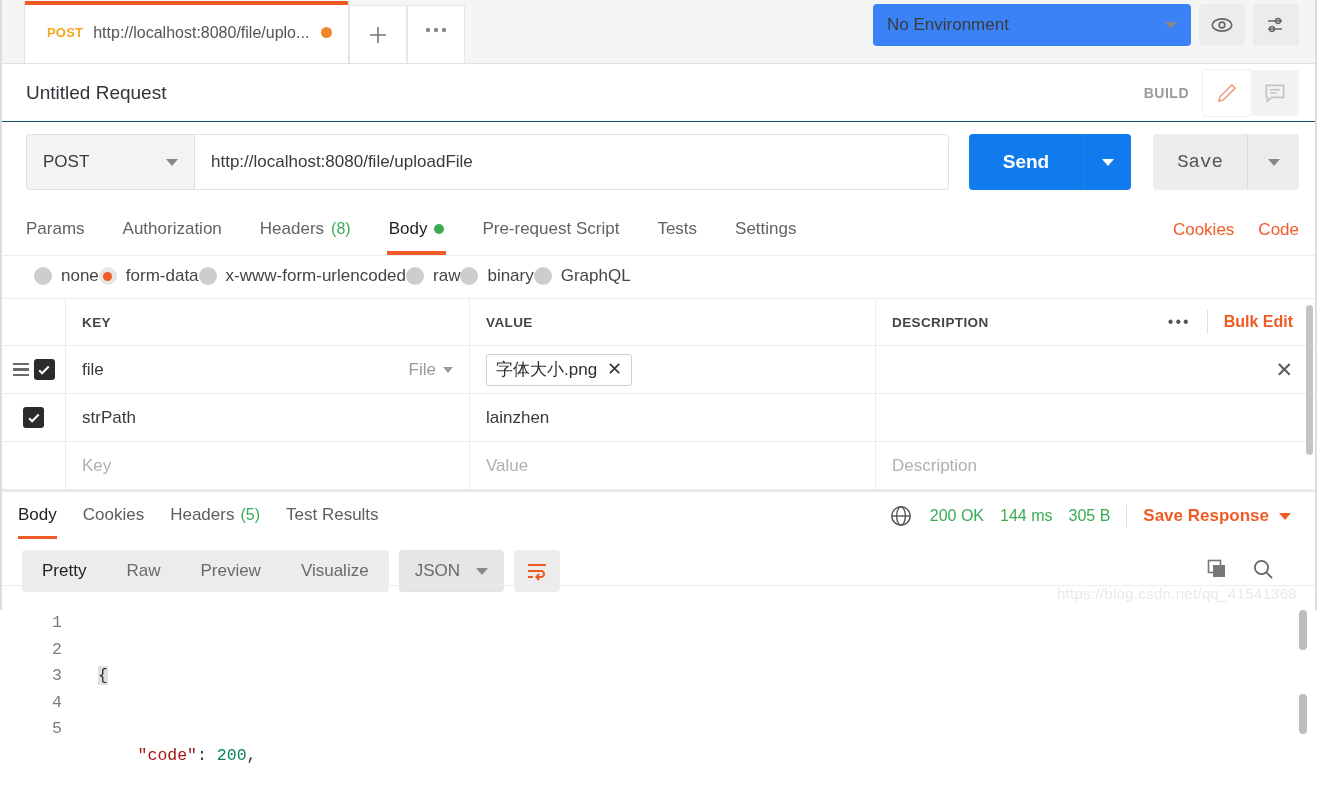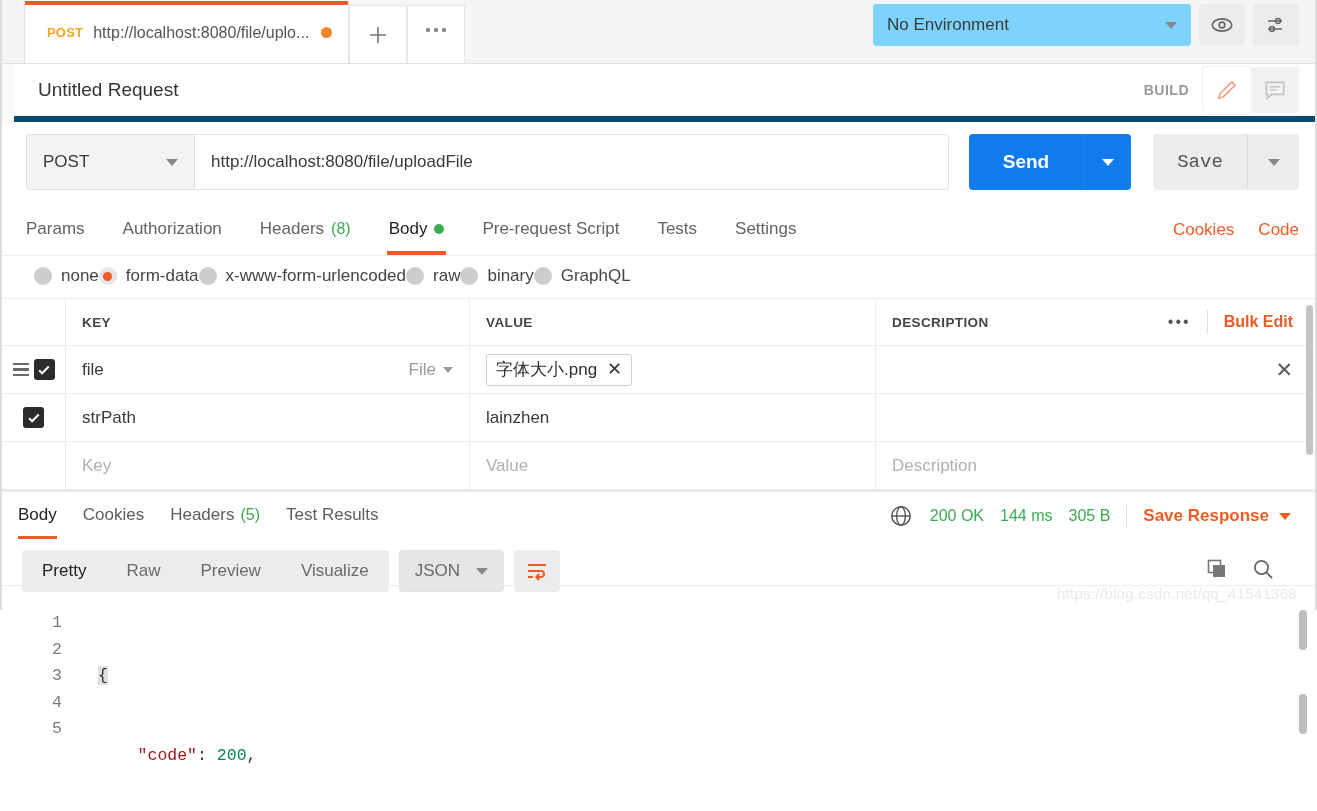--- a/index.html
+++ b/index.html
@@ -77,21 +77,21 @@
   .tab-btn.plus { font-size: 30px; font-weight: 300; color: #777; }
   .tab-btn.more { font-size: 13px; letter-spacing: 1px; color: #888; padding-bottom: 10px;}
 
   .envwrap {
     position: absolute;
     right: 16px; top: 4px;
     display: flex; align-items: center; gap: 8px;
   }
   .env-select {
     width: 318px; height: 42px;
-    background: #7dd3fc;
+    background: #3b82f6;
     border-radius: 4px;
     display: flex; align-items: center;
     padding: 0 14px;
     cursor: pointer;
   }
   .env-select .label { font-size: 17px; color: #3b3b3b; flex: 1; }
   .caret { width: 0; height: 0; border-left: 6px solid transparent; border-right: 6px solid transparent; border-top: 7px solid #888; }
   .icon-sq {
     width: 46px; height: 42px;
     background: #ececec;
@@ -99,22 +99,21 @@
     display: flex; align-items: center; justify-content: center;
     cursor: pointer;
   }
 
   
   .titlerow {
     height: 58px;
     background: #fff;
     display: flex; align-items: center;
     padding: 0 16px 0 24px;
-    border-bottom: 6px solid #0c4a6e;
-    margin-left: 12px;
+    border-bottom: 1px solid #0c4a6e;
   }
   .req-title { font-size: 19px; color: #33343a; flex: 1; }
   .build-label { font-size: 14px; font-weight: bold; color: #999; letter-spacing: .5px; margin-right: 14px; }
   .build-btn {
     width: 48px; height: 46px;
     display: flex; align-items: center; justify-content: center;
     border-radius: 3px; cursor: pointer;
   }
   .build-btn.active { background: #fff; box-shadow: 0 0 0 1px #f0f0f0; }
   .build-btn.flat { background: #f2f2f2; }

